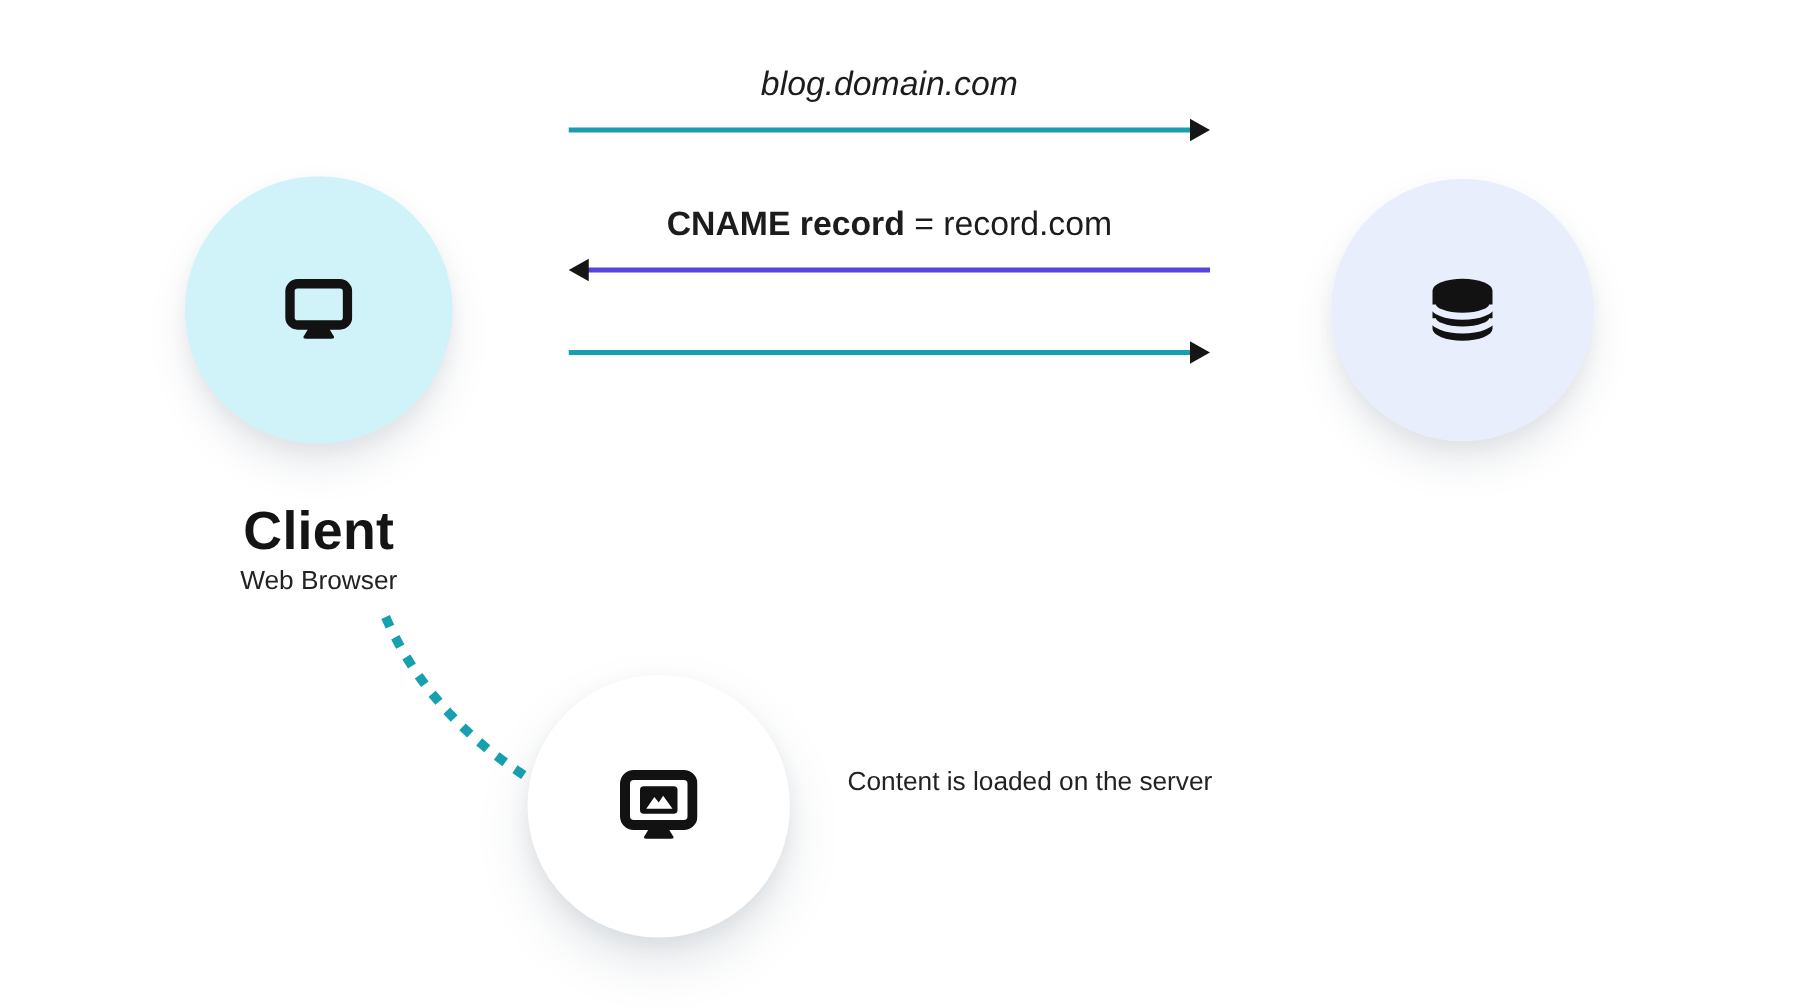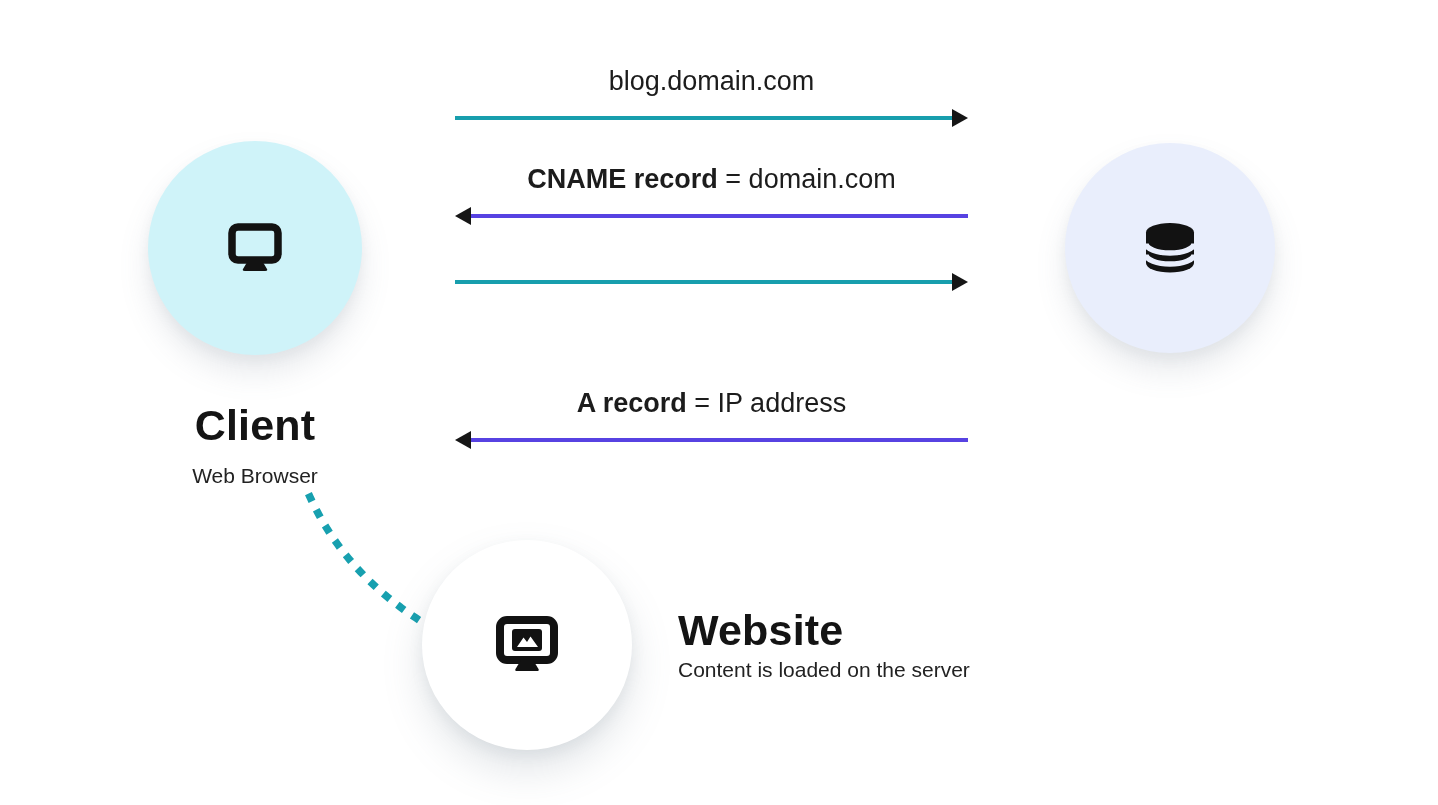--- a/index.html
+++ b/index.html
@@ -27,21 +27,21 @@
   .client-circle  { left: 148px; top: 141px; width: 214px; height: 214px; background: #cff3f9; }
   .dns-circle     { left: 1065px; top: 143px; width: 210px; height: 210px; background: #e9eefc; }
   .website-circle { left: 422px; top: 540px; width: 210px; height: 210px; background: #ffffff;
                     box-shadow: 0 20px 40px rgba(110,125,140,0.20), 0 6px 14px rgba(110,125,140,0.10); }
 
   
   .caption { position: absolute; text-align: center; }
   .caption.client-caption { left: 95px;  top: 404px; width: 320px; }
   .caption.dns-caption    { left: 1010px; top: 404px; width: 320px; }
   .node-title { font-size: 43px; font-weight: 700; letter-spacing: 0.2px; color: #141414; line-height: 42px; }
-  .node-subtitle { font-size: 21px; font-weight: 400; color: #222222; line-height: 28px; margin-top: 16px; }
+  .node-subtitle { font-size: 21px; font-weight: 400; color: #222222; line-height: 28px; margin-top: 5px; }
 
   .website-caption { position: absolute; left: 678px; top: 608px; text-align: left; }
   .website-caption .node-title { line-height: 44px; }
   .website-caption .node-subtitle { margin-top: 4px; text-align: right; }
 
   
   .msg { position: absolute; left: 455px; width: 513px; }
   .msg-label { text-align: center; font-size: 27px; line-height: 36px; color: #1c1c1c; margin-bottom: 10px; white-space: nowrap; }
   .msg-label .bold { font-weight: 700; text-align: center; }
 
@@ -51,21 +51,21 @@
                  border-top: 9px solid transparent; border-bottom: 9px solid transparent; }
   .arrow.right .line { left: 0; right: 13px; }
   .arrow.right .head { right: 0; border-left: 16px solid; }
   .arrow.left  .line { left: 13px; right: 0; }
   .arrow.left  .head { left: 0;  border-right: 16px solid; }
   .teal .line   { background: #189ead; }
   .teal .head   { border-left-color: #189ead; border-right-color: #189ead; }
   .purple .line { background: #5742e2; }
   .purple .head { border-left-color: #5742e2; border-right-color: #5742e2; }
 
-  .msg-0 { top: 63px; }
+  .msg-0 { top: 49px; font-style: italic; }
   .msg-1 { top: 161px; }
   .msg-2 { top: 273px; }
   .msg-3 { top: 385px; }
 
   
   .connector-svg { position: absolute; left: 0; top: 0; width: 1438px; height: 805px; pointer-events: none; }
 
   .icon-svg { display: block; }
 </style>
 </head>
@@ -94,52 +94,44 @@
 
   <div class="msg msg-0">
     <div class="msg-label"><span class="bold"></span><span>blog.domain.com</span></div>
     <div class="arrow right teal">
         <i class="line"></i>
         <i class="head"></i>
       </div>
   </div>
 
   <div class="msg msg-1">
-    <div class="msg-label"><span class="bold">CNAME record</span><span> = domain.com</span></div>
+    <div class="msg-label"><span class="bold">CNAME record</span><span> = record.com</span></div>
     <div class="arrow left purple">
         <i class="line"></i>
         <i class="head"></i>
       </div>
   </div>
 
   <div class="msg msg-2">
     <div class="arrow right teal">
         <i class="line"></i>
         <i class="head"></i>
       </div>
   </div>
 
-  <div class="msg msg-3">
-    <div class="msg-label"><span class="bold">A record</span><span> = IP address</span></div>
-    <div class="arrow left purple">
-        <i class="line"></i>
-        <i class="head"></i>
-      </div>
-  </div>
 
   <svg class="connector-svg" viewBox="0 0 1438 805" aria-hidden="true">
     <path d="M310 497 Q347 578 432 628" fill="none" stroke="#17a0af" stroke-width="7.5" stroke-dasharray="1 17" stroke-linecap="square"></path>
   </svg>
 
   <div class="circle website-circle">
     <svg class="icon-svg" width="62" height="58" viewBox="0 0 62 58" aria-hidden="true">
       <rect x="4" y="4" width="54" height="40" rx="7" fill="none" stroke="#121212" stroke-width="8"></rect>
       <rect x="16" y="13" width="30" height="22" rx="3" fill="#121212"></rect>
       <path d="M21 31 l6.5 -9.5 3.5 4.5 3.5 -5.5 7.5 10.5 z" fill="#ffffff"></path>
       <path d="M25 44 h12 l5.5 9 q1.2 2 -1.8 2 h-19.4 q-3 0 -1.8 -2 z" fill="#121212"></path>
     </svg>
   </div>
   <div class="website-caption">
-    <div class="node-title">Website</div>
     <div class="node-subtitle">Content is loaded on the server</div>
   </div>
 
 </div>
 
 </body></html>

